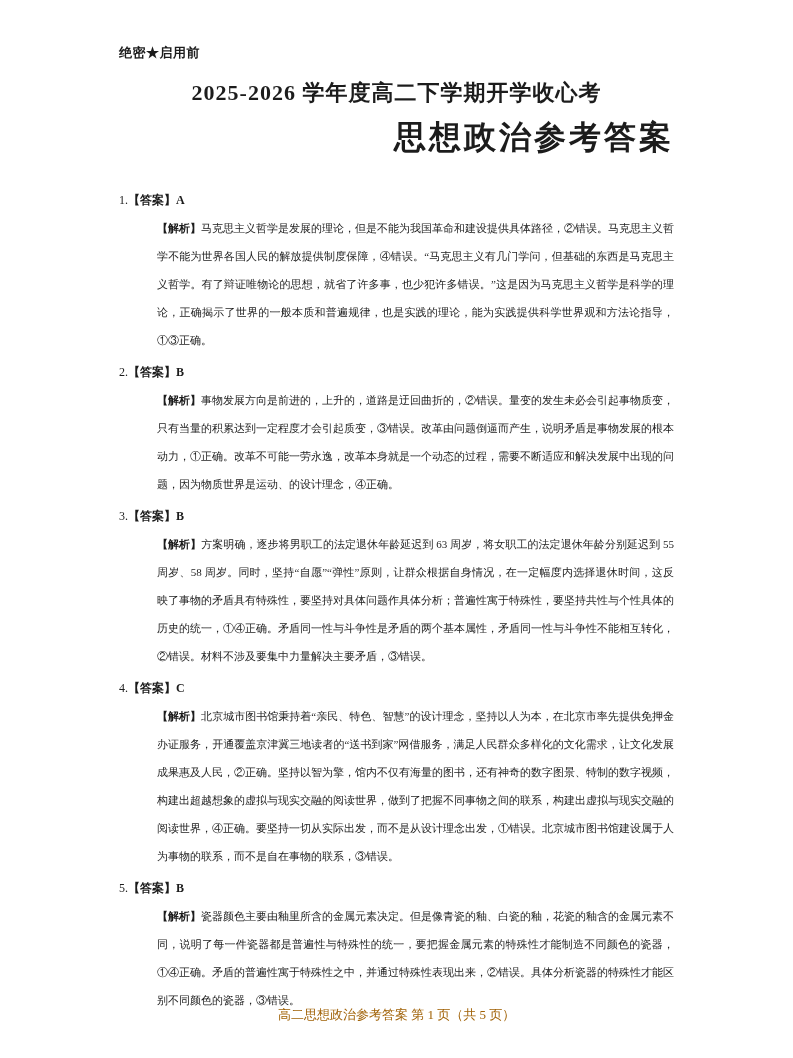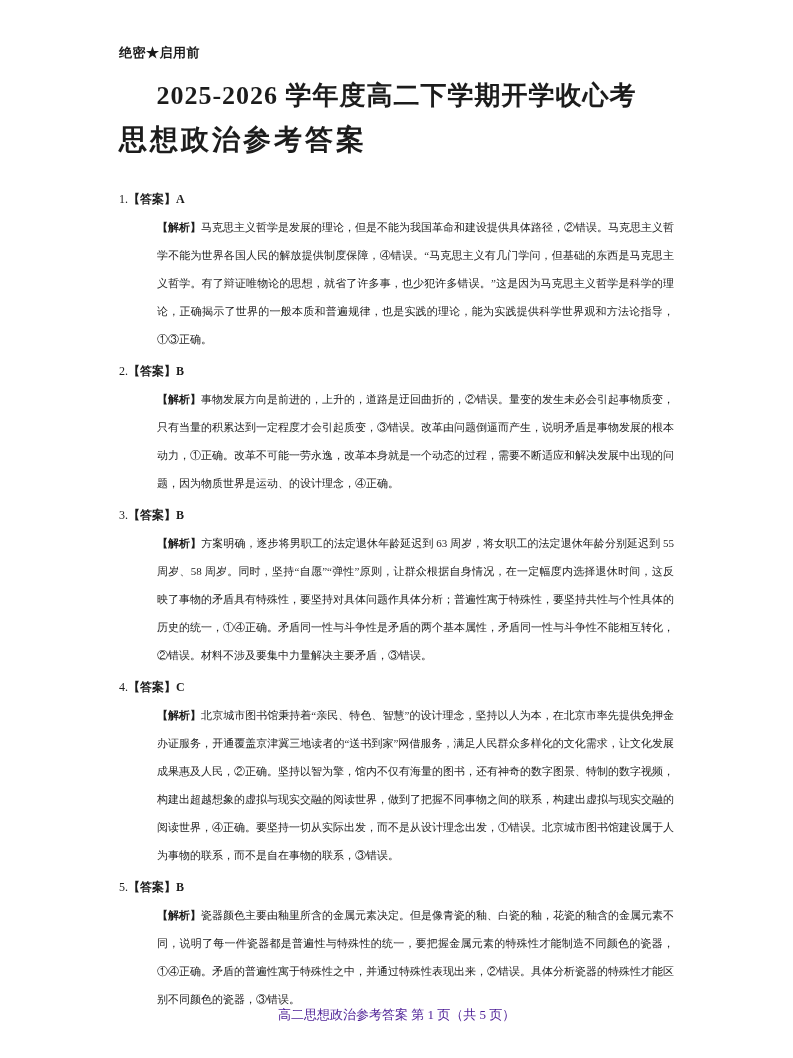--- a/index.html
+++ b/index.html
@@ -20,28 +20,28 @@
     padding: 44px 40px 0 40px;
   }
   .security-label {
     font-weight: bold;
     font-size: 13px;
     letter-spacing: 0.5px;
   }
   .title-line1 {
     text-align: center;
     font-weight: bold;
-    font-size: 26px;
+    font-size: 22px;
     margin-top: 16px;
     letter-spacing: 1px;
   }
   .title-line2 {
-    text-align: left;
+    text-align: right;
     font-weight: bold;
-    font-size: 28px;
+    font-size: 32px;
     margin-top: 8px;
     letter-spacing: 3px;
   }
   .answers {
     margin-top: 26px;
   }
   .answer-item {
     margin-bottom: 4px;
   }
   .answer-line {
@@ -56,21 +56,21 @@
     text-justify: inter-ideograph;
   }
   .bold { font-weight: bold; }
   .footer {
     position: absolute;
     left: 0;
     right: 0;
     bottom: 34px;
     text-align: center;
     font-size: 13px;
-    color: #4c1d95;
+    color: #a16207;
   }
 </style>
 </head>
 <body>
 
 <div class="page">
   <div class="content">
 
     <div class="security-label">绝密★启用前</div>
 

